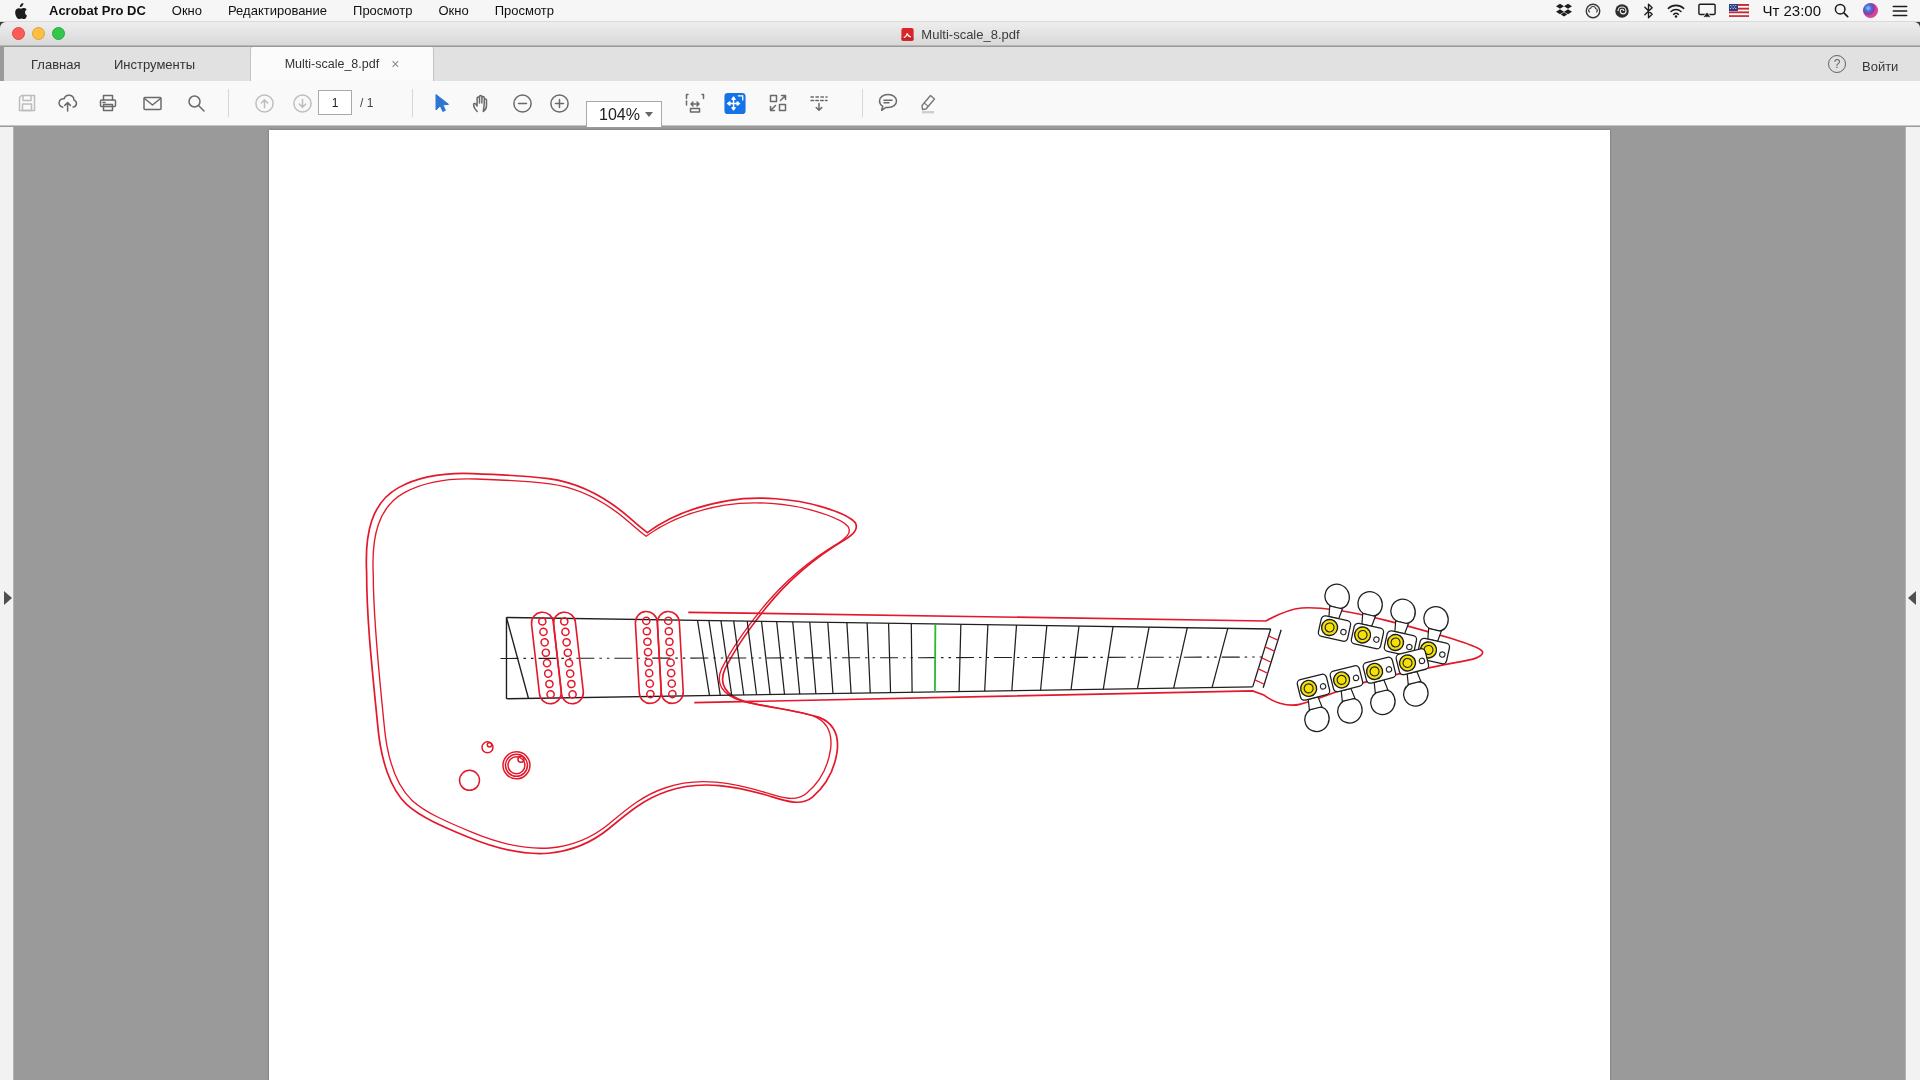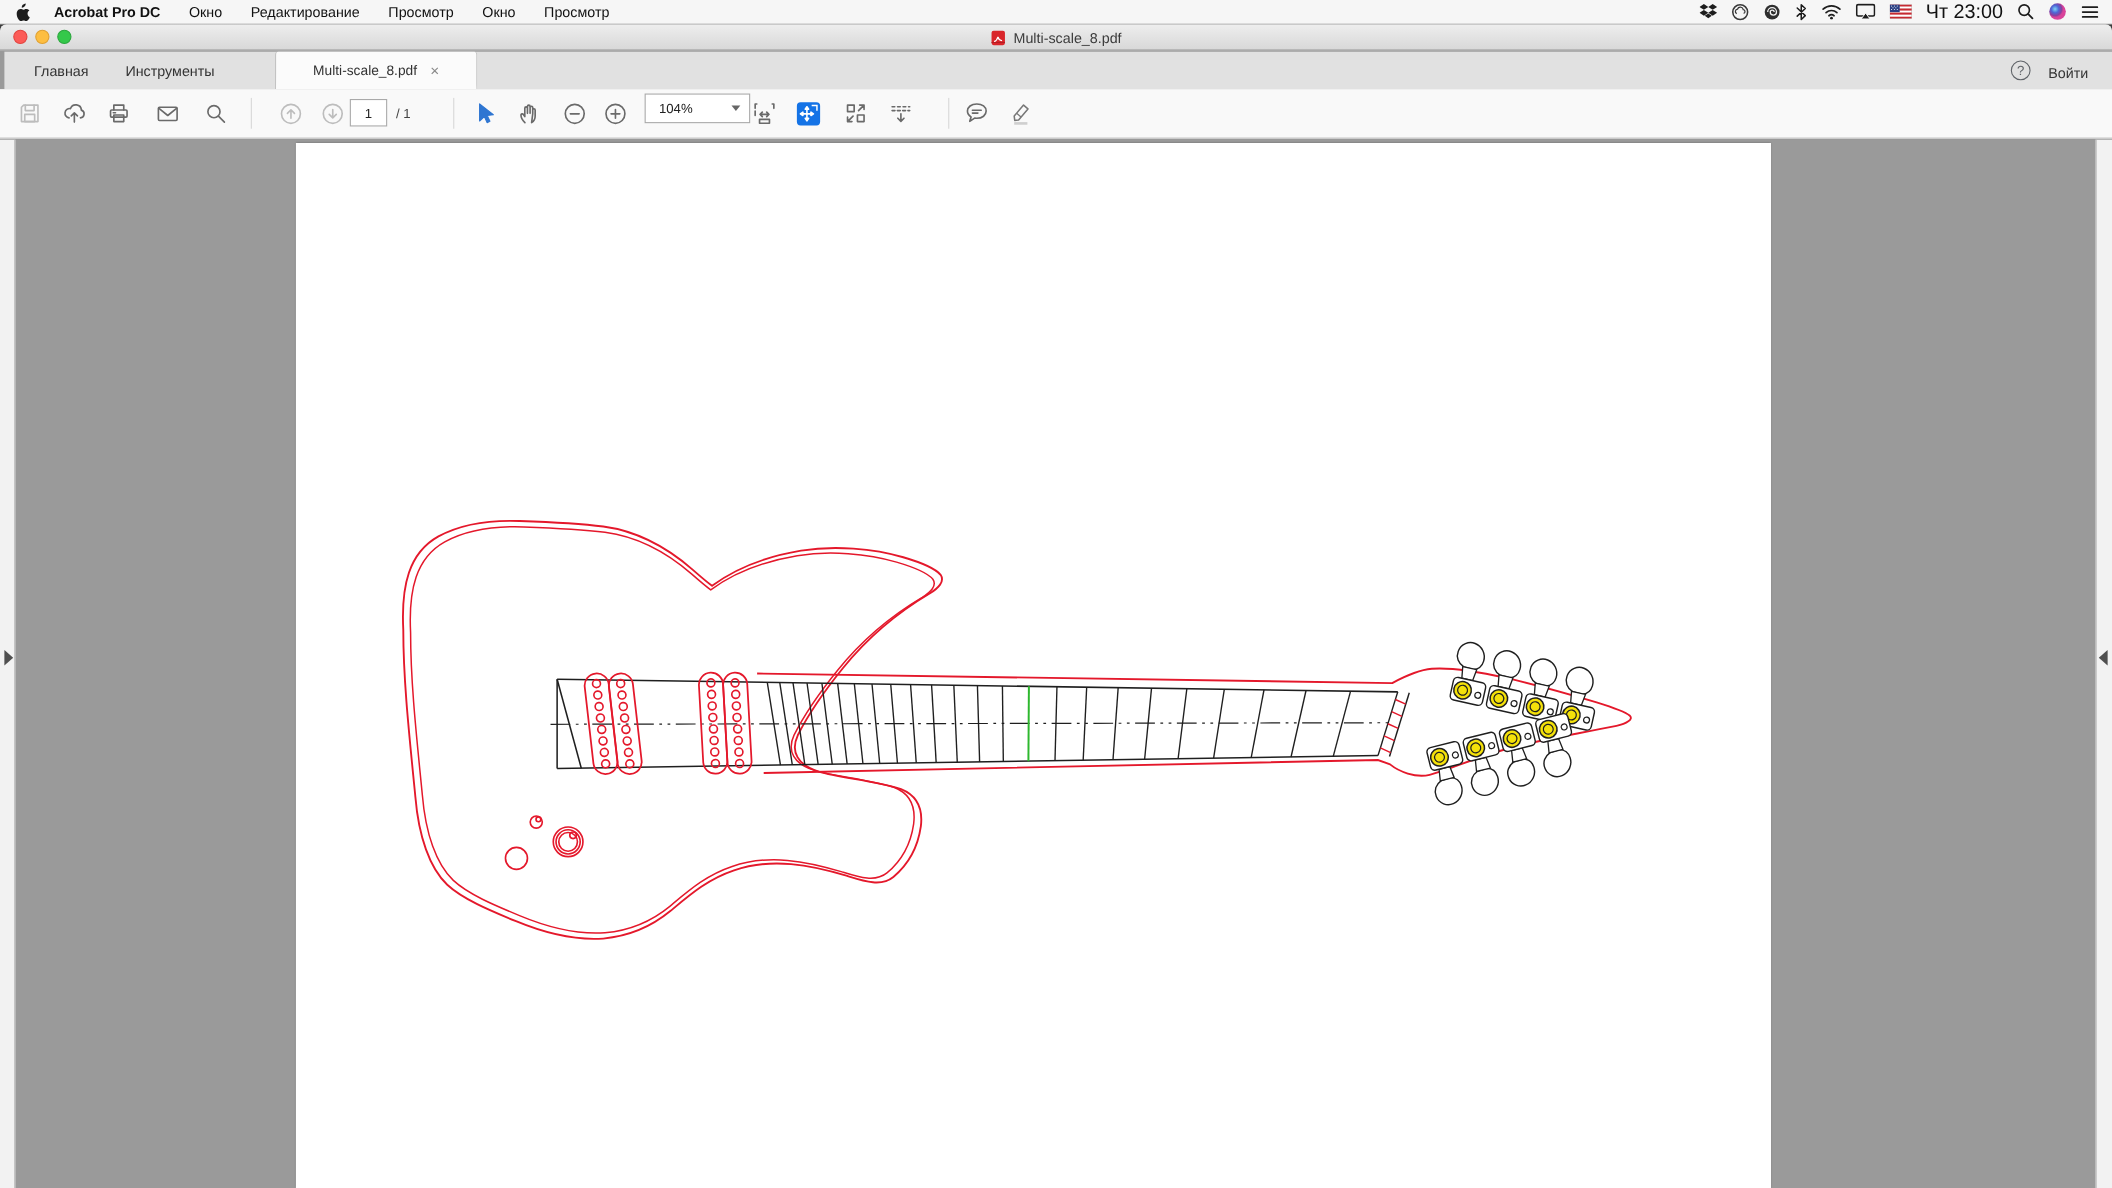--- a/index.html
+++ b/index.html
@@ -11,21 +11,21 @@
   body{width:1920px;height:1080px;overflow:hidden;background:#3c3c3c;position:relative;}
 
   
   .menubar{position:absolute;left:0;top:0;width:1920px;height:22px;background:#f6f6f6;
     border-bottom:1px solid #d9d9d9;display:flex;align-items:center;font-size:13px;color:#111;}
   .menubar .apple{margin-left:14px;display:flex;align-items:center;}
   .menubar .appname{margin-left:20px;font-weight:bold;}
   .menubar .mitem{margin-left:26px;}
   .mb-right{margin-left:auto;display:flex;align-items:center;margin-right:12px;}
   .mb-right>*{margin-left:13px;display:flex;align-items:center;}
-  .mb-time{font-size:18px;}
+  .mb-time{font-size:15px;}
 
   
   .window{position:absolute;left:0;top:22px;width:1920px;height:1058px;background:#9a9a9a;
     border-radius:6px 6px 0 0;overflow:hidden;}
 
   .titlebar{position:absolute;left:0;top:0;width:100%;height:24px;
     background:linear-gradient(#eeeeee,#d8d8d8);border-bottom:1px solid #b6b6b6;}
   .tl{position:absolute;top:5px;width:13px;height:13px;border-radius:50%;}
   .tl.r{left:12px;background:#fc5b57;border:1px solid #e2443f;}
   .tl.y{left:32px;background:#fdbe41;border:1px solid #e0a131;}
@@ -48,22 +48,22 @@
   
   .toolbar{position:absolute;left:0;top:59px;width:100%;height:45px;background:#f9f9f9;
     border-bottom:1px solid #c6c6c6;}
   .ti{position:absolute;top:10px;width:24px;height:24px;display:flex;align-items:center;justify-content:center;}
   .tdiv{position:absolute;top:8px;width:1px;height:28px;background:#d7d7d7;}
   .pagebox{position:absolute;left:318px;top:9px;width:34px;height:25px;}
   .pagebox input{width:34px;height:25px;border:1px solid #a9a9a9;background:#fff;text-align:center;
     font-size:12px;color:#222;padding:0;}
   .pagetotal{position:absolute;left:360px;top:9px;height:25px;display:flex;align-items:center;
     font-size:12px;color:#444;}
-  .zoombox{position:absolute;left:586px;top:4px;width:96px;height:27px;border:1px solid #a9a9a9;
-    background:#fff;display:flex;align-items:center;font-size:12px;color:#222;}
+  .zoombox{position:absolute;left:586px;top:20px;width:76px;height:27px;border:1px solid #a9a9a9;
+    background:#fff;display:flex;align-items:center;font-size:16px;color:#222;}
   .zoombox .zv{margin-left:12px;flex:1;}
   .zoombox .caret{width:0;height:0;border-left:4px solid transparent;border-right:4px solid transparent;
     border-top:5px solid #666;margin-right:8px;}
 
   
   .docarea{position:absolute;left:0;top:105px;width:1920px;height:953px;background:#9a9a9a;}
   .edge{position:absolute;top:0;height:100%;background:#f2f2f2;}
   .edge.l{left:0;width:14px;border-right:1px solid #b2b2b2;}
   .edge.r{right:0;width:15px;border-left:1px solid #b2b2b2;}
   .tri{position:absolute;width:0;height:0;top:464px;}

